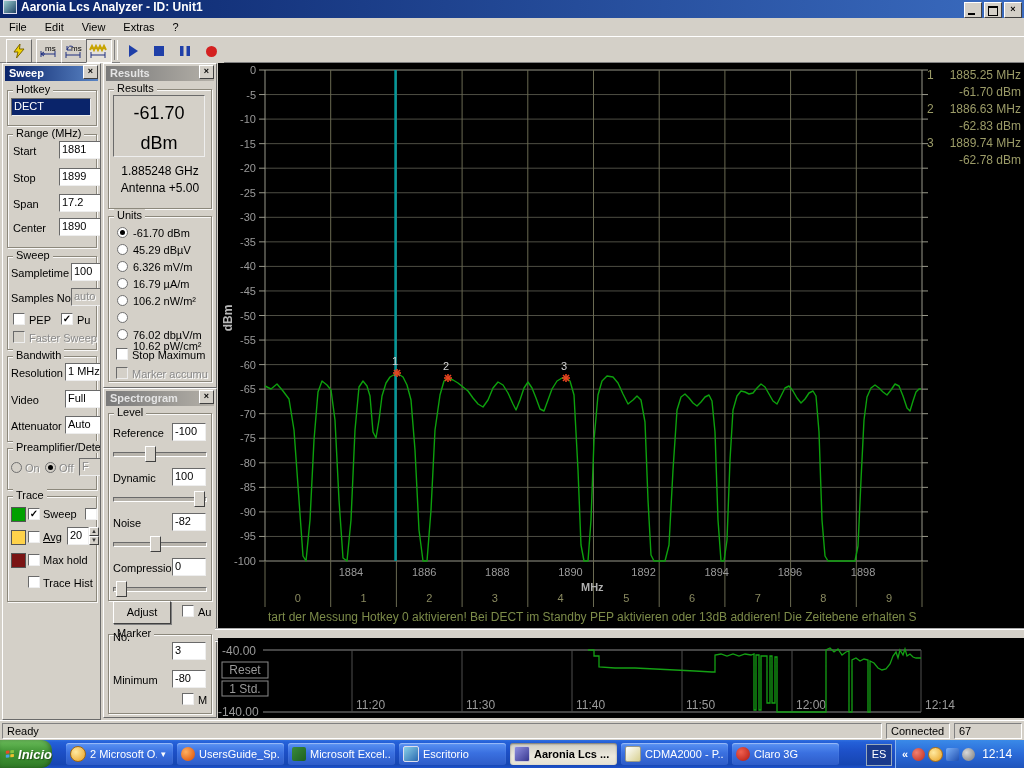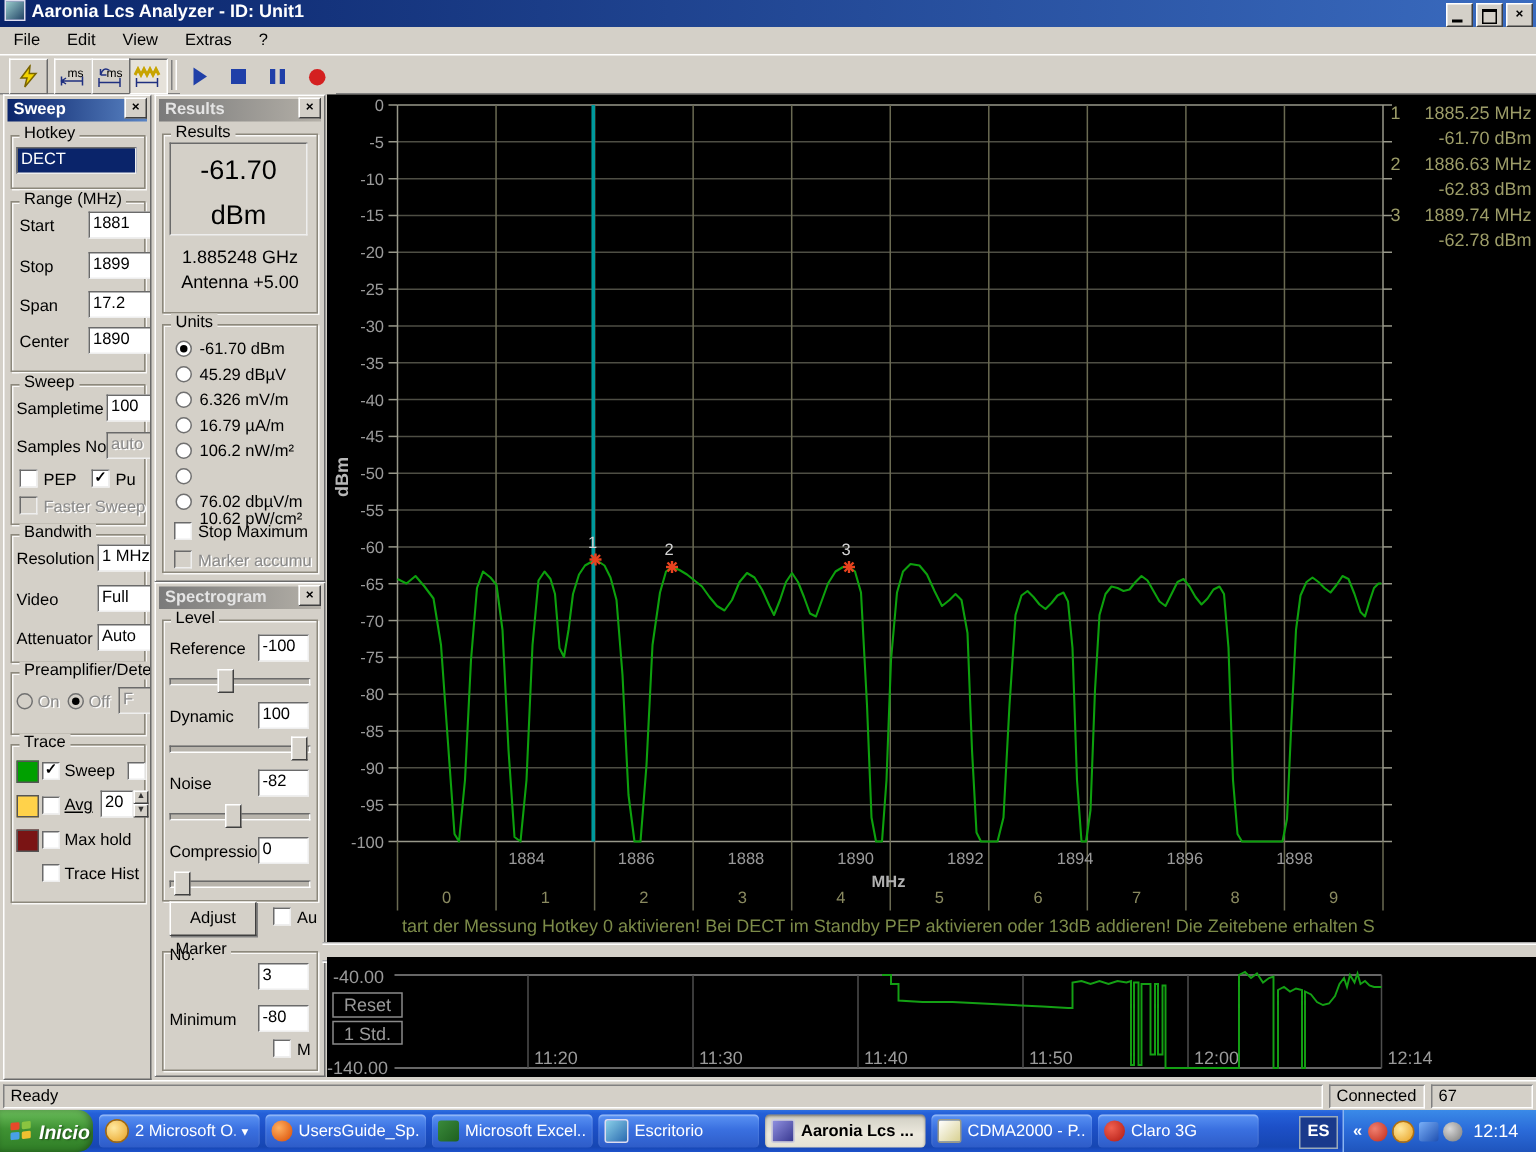--- a/index.html
+++ b/index.html
@@ -57,34 +57,34 @@
   .tlwrap{position:absolute;left:218px;top:638px;width:806px;height:80px;background:#000;}
   .splitter{position:absolute;left:215px;top:628px;width:809px;height:10px;background:#d4d0c8;
     border-top:2px groove #fff;border-bottom:2px groove #fff;}
   svg text{font-family:"Liberation Sans",sans-serif;}
   
   .statusbar{position:absolute;left:0;top:720px;width:1024px;height:20px;background:#d4d0c8;border-top:1px solid #fff;}
   .spanel{position:absolute;top:2px;height:16px;border:1px solid;border-color:#808080 #fff #fff #808080;padding:1px 4px;box-sizing:border-box;}
   
   .taskbar{position:absolute;left:0;top:740px;width:1024px;height:28px;
     background:linear-gradient(to bottom,#2f6fe0 0%,#2460d8 8%,#1d50c8 40%,#1646b2 88%,#1d52cc 100%);}
-  .startbtn{position:absolute;left:0;top:0;width:62px;height:28px;border-radius:0 10px 10px 0;
+  .startbtn{position:absolute;left:0;top:0;width:52px;height:28px;border-radius:0 10px 10px 0;
     background:linear-gradient(to bottom,#6cbf5c,#3f9233 45%,#2f7d26);display:flex;align-items:center;
     box-shadow:-2px 0 4px rgba(0,0,0,.3) inset;color:#fff;font-weight:bold;font-style:italic;font-size:13px;text-shadow:1px 1px 1px #23521c;}
   .taskbtns{position:absolute;left:66px;top:3px;display:flex;gap:4px;}
   .taskbtn{width:107px;height:22px;border-radius:3px;display:flex;align-items:center;gap:4px;padding:0 4px;box-sizing:border-box;
     background:linear-gradient(to bottom,#5a93f4,#3a70e0 45%,#2e5cc8);box-shadow:0 1px 1px rgba(255,255,255,.4) inset;
     color:#fff;white-space:nowrap;overflow:hidden;}
   .taskbtn.active{background:linear-gradient(to bottom,#cfcdc2,#ece9dd 60%,#e4e1d4);color:#000;font-weight:bold;box-shadow:0 1px 2px rgba(0,0,0,.45) inset;}
   .ticon{width:14px;height:14px;flex:0 0 14px;border-radius:2px;}
   .tray{position:absolute;right:0;top:0;width:128px;height:28px;
     background:linear-gradient(to bottom,#3a8ae8,#2a6ad8 50%,#1f54bc);border-left:1px solid #8ab4f0;
     display:flex;align-items:center;color:#fff;}
   .esbox{position:absolute;right:132px;top:4px;width:24px;height:20px;background:#1a3a8c;border:1px solid #9ab;
-    color:#fff;text-align:center;line-height:19px;font-weight:bold;font-size:11px;}
+    color:#fff;text-align:center;line-height:19px;font-weight:normal;font-size:11px;}
   .trayico{width:13px;height:13px;border-radius:50%;margin-right:3px;flex:0 0 13px;}
 </style>
 </head>
 <body>
 
 <div id="screen">
 
   <div class="titlebar">
     <div class="app-ico"></div>
     <span class="ttext">Aaronia Lcs Analyzer - ID: Unit1</span>

